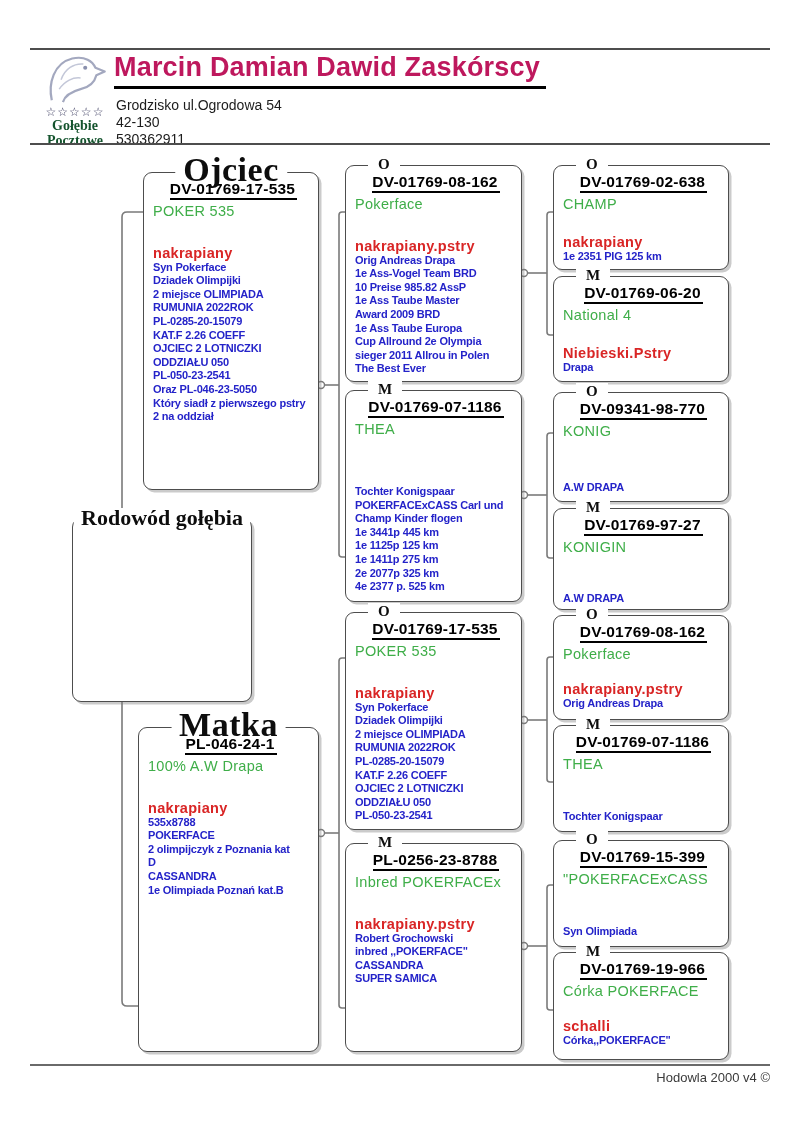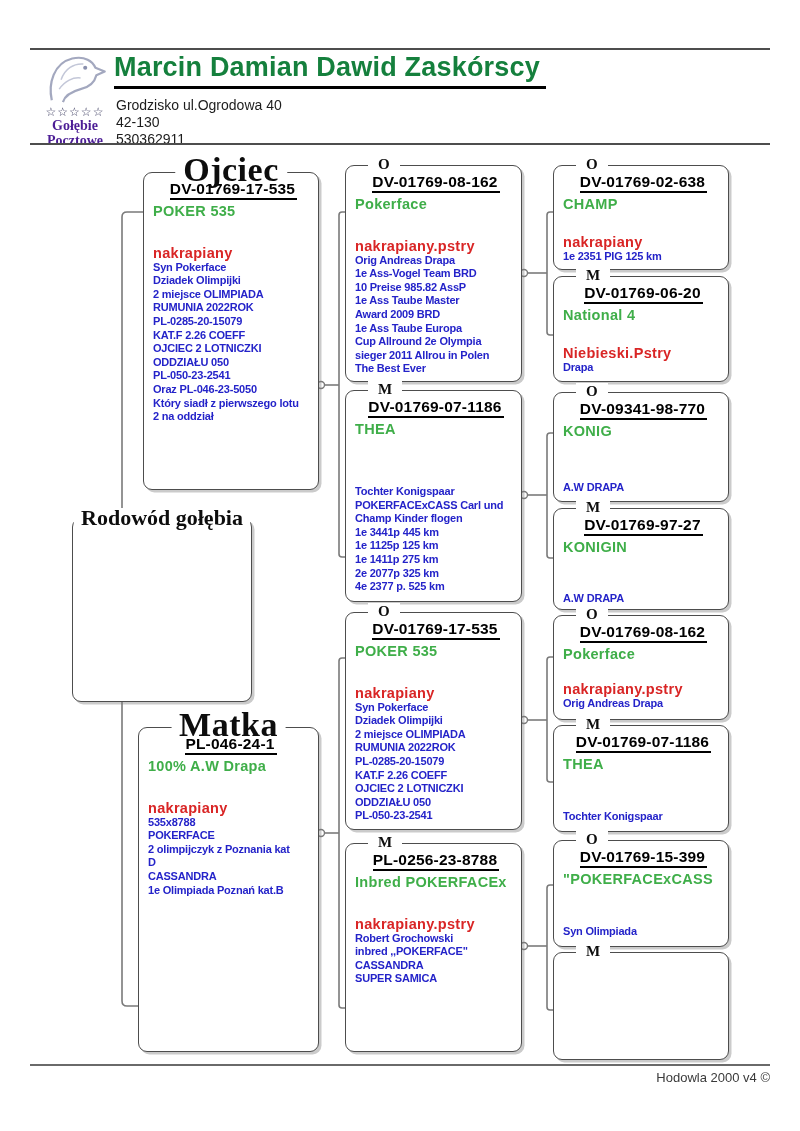--- a/index.html
+++ b/index.html
@@ -7,22 +7,22 @@
         font-family:"Liberation Sans",sans-serif;overflow:hidden;}
   .rule{position:absolute;left:30px;width:740px;height:2px;background:#4d4d4d;}
   #rule-top{top:48px;}
   #rule-head{top:143px;}
   #rule-foot{top:1064px;background:#6a6a6a;}
 
   
   #logo{position:absolute;left:36px;top:52px;width:78px;text-align:center;}
   #logo .stars{font-size:12px;letter-spacing:1px;color:#3c3c60;line-height:12px;margin-top:-2px;}
   #logo .lg1,#logo .lg2{font-family:"Liberation Serif",serif;font-weight:bold;font-size:14px;
-        line-height:15px;color:#4c1d95;}
-  #page-title{position:absolute;left:114px;top:52px;font-weight:bold;font-size:27px;color:#15803d;
+        line-height:15px;color:#14532d;}
+  #page-title{position:absolute;left:114px;top:52px;font-weight:bold;font-size:27px;color:#be185d;
         border-bottom:3px solid #000;padding:0 6px 3px 0;letter-spacing:.2px;white-space:nowrap;}
   .addr{position:absolute;left:116px;font-size:14px;color:#1c1c1c;line-height:17px;white-space:nowrap;}
   #addr1{top:97px;} #addr2{top:114px;} #addr3{top:131px;}
 
   
   #footer-credit{position:absolute;top:1070px;left:30px;width:740px;text-align:right;
         font-size:13px;color:#3a3a3a;}
 
   
   #wires{position:absolute;left:0;top:0;z-index:1;}
@@ -35,21 +35,21 @@
   .legend{position:absolute;background:#fff;font-family:"Liberation Serif",serif;font-weight:bold;
         color:#0d0d0d;white-space:nowrap;}
   .legend.lg{font-size:34px;line-height:28px;top:-17px;left:50%;transform:translateX(-50%);
         padding:0 8px;letter-spacing:.5px;}
   .legend.md{font-size:22px;line-height:19px;top:-11px;left:50%;transform:translateX(-50%);padding:0 7px;}
   .legend.sm{font-size:15px;line-height:16px;top:-10px;left:22px;padding:0 10px;}
   .pbody{padding:7px 4px 0 9px;}
   .ln-id{margin-bottom:3px;white-space:nowrap;text-align:center;}
   .ln-id .idtext{display:inline-block;font-size:15.5px;line-height:17px;font-weight:bold;color:#000;
         border-bottom:2.2px solid #000;padding:0 2px 1px 0;letter-spacing:.2px;}
-  .ln-name{font-size:14.5px;line-height:16px;font-weight:bold;color:#3FAE49;letter-spacing:.3px;white-space:nowrap;}
+  .ln-name{font-size:14.5px;line-height:16px;font-weight:normal;color:#3FAE49;letter-spacing:.3px;white-space:nowrap;}
   .ln-trait{font-size:14.5px;line-height:16px;font-weight:bold;color:#D92525;letter-spacing:.3px;white-space:nowrap;}
   .ln-info{font-size:11px;line-height:13.6px;font-weight:bold;color:#2423C9;letter-spacing:-.2px;white-space:nowrap;}
 </style>
 </head>
 <body>
 
 <div id="page">
 
   <div class="rule" id="rule-top"></div>
 
@@ -58,21 +58,21 @@
       <path d="M10 52 C6 34 12 12 32 7 C46 4 54 10 57 17 L67 21 L58 25 C56 33 50 38 41 40 C30 43 24 47 22 54" fill="none" stroke="#a3a8bf" stroke-width="2.4" stroke-linejoin="round"></path>
       <path d="M20 30 C24 18 34 12 44 13 M18 40 C24 31 33 27 41 28" fill="none" stroke="#c3c7d8" stroke-width="1.6"></path>
       <circle cx="46" cy="17" r="2.2" fill="#8a90ad"></circle>
     </svg>
     <div class="stars">☆☆☆☆☆</div>
     <div class="lg1">Gołębie</div>
     <div class="lg2">Pocztowe</div>
   </div>
 
   <div id="page-title">Marcin Damian Dawid Zaskórscy</div>
-  <div class="addr" id="addr1">Grodzisko ul.Ogrodowa 40</div>
+  <div class="addr" id="addr1">Grodzisko ul.Ogrodowa 54</div>
   <div class="addr" id="addr2">42-130</div>
   <div class="addr" id="addr3">530362911</div>
 
   <div class="rule" id="rule-head"></div>
 
   <svg id="wires" width="800" height="1131">
     <path d="M143,212 H127 Q122,212 122,217 V1001 Q122,1006 127,1006 H138"></path>
     <path d="M345,212 H342 Q339,212 339,215 V554 Q339,557 342,557 H345"></path>
     <path d="M317,385 H339"></path>
     <path d="M345,658 H342 Q339,658 339,661 V1005 Q339,1008 342,1008 H345"></path>
@@ -104,21 +104,21 @@
           <div class="ln-info">Syn Pokerface</div>
           <div class="ln-info">Dziadek Olimpijki</div>
           <div class="ln-info">2 miejsce OLIMPIADA</div>
           <div class="ln-info">RUMUNIA 2022ROK</div>
           <div class="ln-info">PL-0285-20-15079</div>
           <div class="ln-info">KAT.F 2.26 COEFF</div>
           <div class="ln-info">OJCIEC 2 LOTNICZKI</div>
           <div class="ln-info">ODDZIAŁU 050</div>
           <div class="ln-info">PL-050-23-2541</div>
           <div class="ln-info">Oraz PL-046-23-5050</div>
-          <div class="ln-info">Który siadł z pierwszego lotu</div>
+          <div class="ln-info">Który siadł z pierwszego pstry</div>
           <div class="ln-info">2 na oddział</div>
         </div>
       </div>
       <div class="pbox" style="left: 72px; top: 518px; width: 178px; height: 182px;">
         <span class="legend md">Rodowód gołębia</span>
       </div>
       <div class="pbox" style="left: 138px; top: 727px; width: 179px; height: 323px;">
         <span class="legend lg">Matka</span>
         <div class="pbody">
           <div class="ln-id"><span class="idtext">PL-046-24-1</span></div>
@@ -259,19 +259,26 @@
         <span class="legend sm">O</span>
         <div class="pbody">
           <div class="ln-id"><span class="idtext">DV-01769-15-399</span></div>
           <div class="ln-name">"POKERFACExCASS</div>
           <div style="height: 38.4px;"></div>
           <div class="ln-info">Syn Olimpiada</div>
         </div>
       </div>
       <div class="pbox" style="left: 553px; top: 952px; width: 174px; height: 106px;">
         <span class="legend sm">M</span>
+        <div class="pbody">
+          <div class="ln-id"><span class="idtext">DV-01769-19-966</span></div>
+          <div class="ln-name">Córka POKERFACE</div>
+          <div style="height: 19.2px;"></div>
+          <div class="ln-trait">schalli</div>
+          <div class="ln-info">Córka,,POKERFACE"</div>
+        </div>
       </div>
     </div>
 
   <div class="rule" id="rule-foot"></div>
   <div id="footer-credit">Hodowla 2000 v4 ©</div>
 
 </div>
 
 </body></html>

